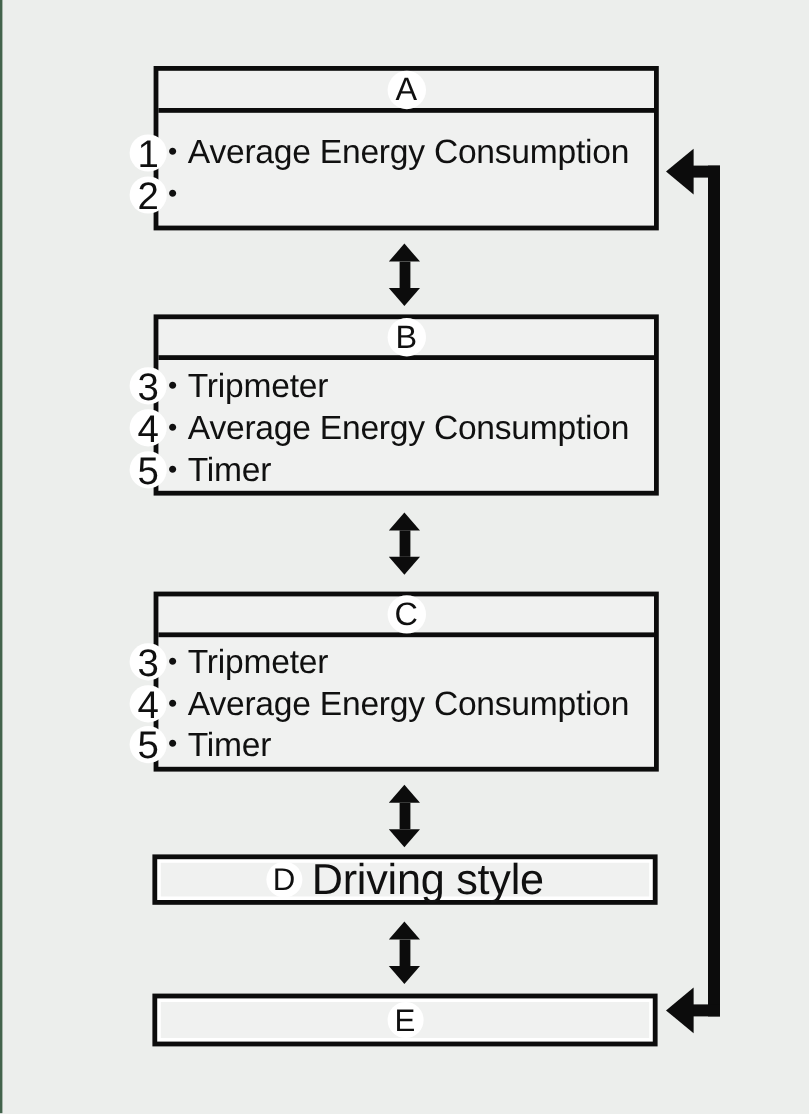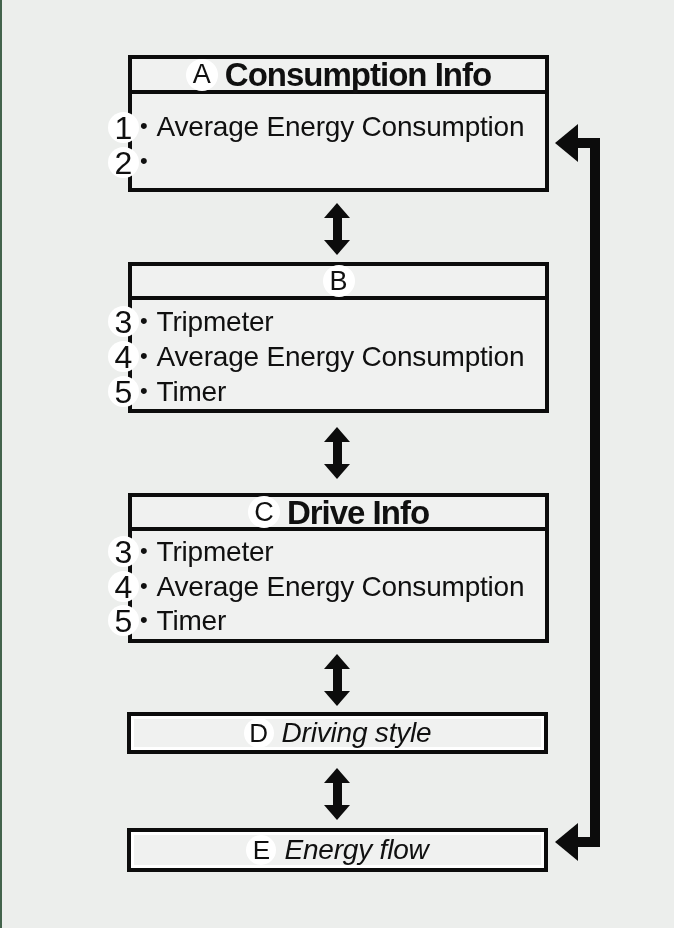--- a/index.html
+++ b/index.html
@@ -43,21 +43,21 @@
     font-size:32px;font-weight:400;line-height:1;z-index:4;
   }
 
   
   .bar-box{
     position:absolute;left:127px;width:421px;box-sizing:border-box;
     border:4px solid #0c0c0c;background:#f0f1f0;
     box-shadow:inset 0 0 0 3px #ffffff;
     display:flex;align-items:center;justify-content:center;gap:8px;
   }
-  .bar-title{font-size:28px;font-weight:400;letter-spacing:-0.2px;line-height:1;white-space:pre;font-style:italic;}
+  .bar-title{font-size:36px;font-weight:400;letter-spacing:-0.2px;line-height:1;white-space:pre;}
   .bar-box .letter-circle{width:30px;height:30px;font-size:26px;}
 
   
   .varrow{
     position:absolute;left:324px;width:26px;height:52px;
     display:flex;flex-direction:column;align-items:center;
   }
   .tri-up{width:0;height:0;border-left:13px solid transparent;border-right:13px solid transparent;border-bottom:15px solid #0c0c0c;}
   .tri-down{width:0;height:0;border-left:13px solid transparent;border-right:13px solid transparent;border-top:15px solid #0c0c0c;}
   .varrow .shaft{width:9px;height:22px;background:#0c0c0c;}
@@ -74,21 +74,20 @@
 <body>
 
 <div class="stage">
   <div class="left-edge"></div>
 
   <section class="box" style="top:55px;height:137px;">
     <header class="box-header" style="height:31px;">
       <span class="letter-circle">
           <span>A</span>
         </span>
-      <h2 class="box-title">Consumption Info</h2>
     </header>
   </section>
   <div class="item-row" style="top:110px;">
     <span class="bullet">•</span>
     <span class="item-label">Average Energy Consumption</span>
   </div>
   <div class="item-row" style="top:145px;">
     <span class="bullet">•</span>
   </div>
   <div class="num-circle" style="top:112px;">
@@ -137,21 +136,20 @@
     <div class="tri-up"></div>
     <div class="shaft"></div>
     <div class="tri-down"></div>
   </div>
 
   <section class="box" style="top:493px;height:150px;">
     <header class="box-header" style="height:30px;">
       <span class="letter-circle">
           <span>C</span>
         </span>
-      <h2 class="box-title">Drive Info</h2>
     </header>
   </section>
   <div class="item-row" style="top:535px;">
     <span class="bullet">•</span>
     <span class="item-label">Tripmeter</span>
   </div>
   <div class="item-row" style="top:570px;">
     <span class="bullet">•</span>
     <span class="item-label">Average Energy Consumption</span>
   </div>
@@ -185,21 +183,20 @@
   <div class="varrow" style="top:768px;">
     <div class="tri-up"></div>
     <div class="shaft"></div>
     <div class="tri-down"></div>
   </div>
 
   <section class="bar-box" style="top:828px;height:44px;">
     <span class="letter-circle">
         <span>E</span>
       </span>
-    <span class="bar-title">Energy flow</span>
   </section>
 
   <div class="tri-left" style="left:555px;top:124px;"></div>
   <div class="loop-seg" style="left:577px;top:138px;width:23px;height:10px;"></div>
   <div class="loop-seg" style="left:590px;top:138px;width:10px;height:709px;"></div>
   <div class="loop-seg" style="left:577px;top:837px;width:23px;height:10px;"></div>
   <div class="tri-left" style="left:555px;top:823px;"></div>
 </div>
 
 </body></html>

